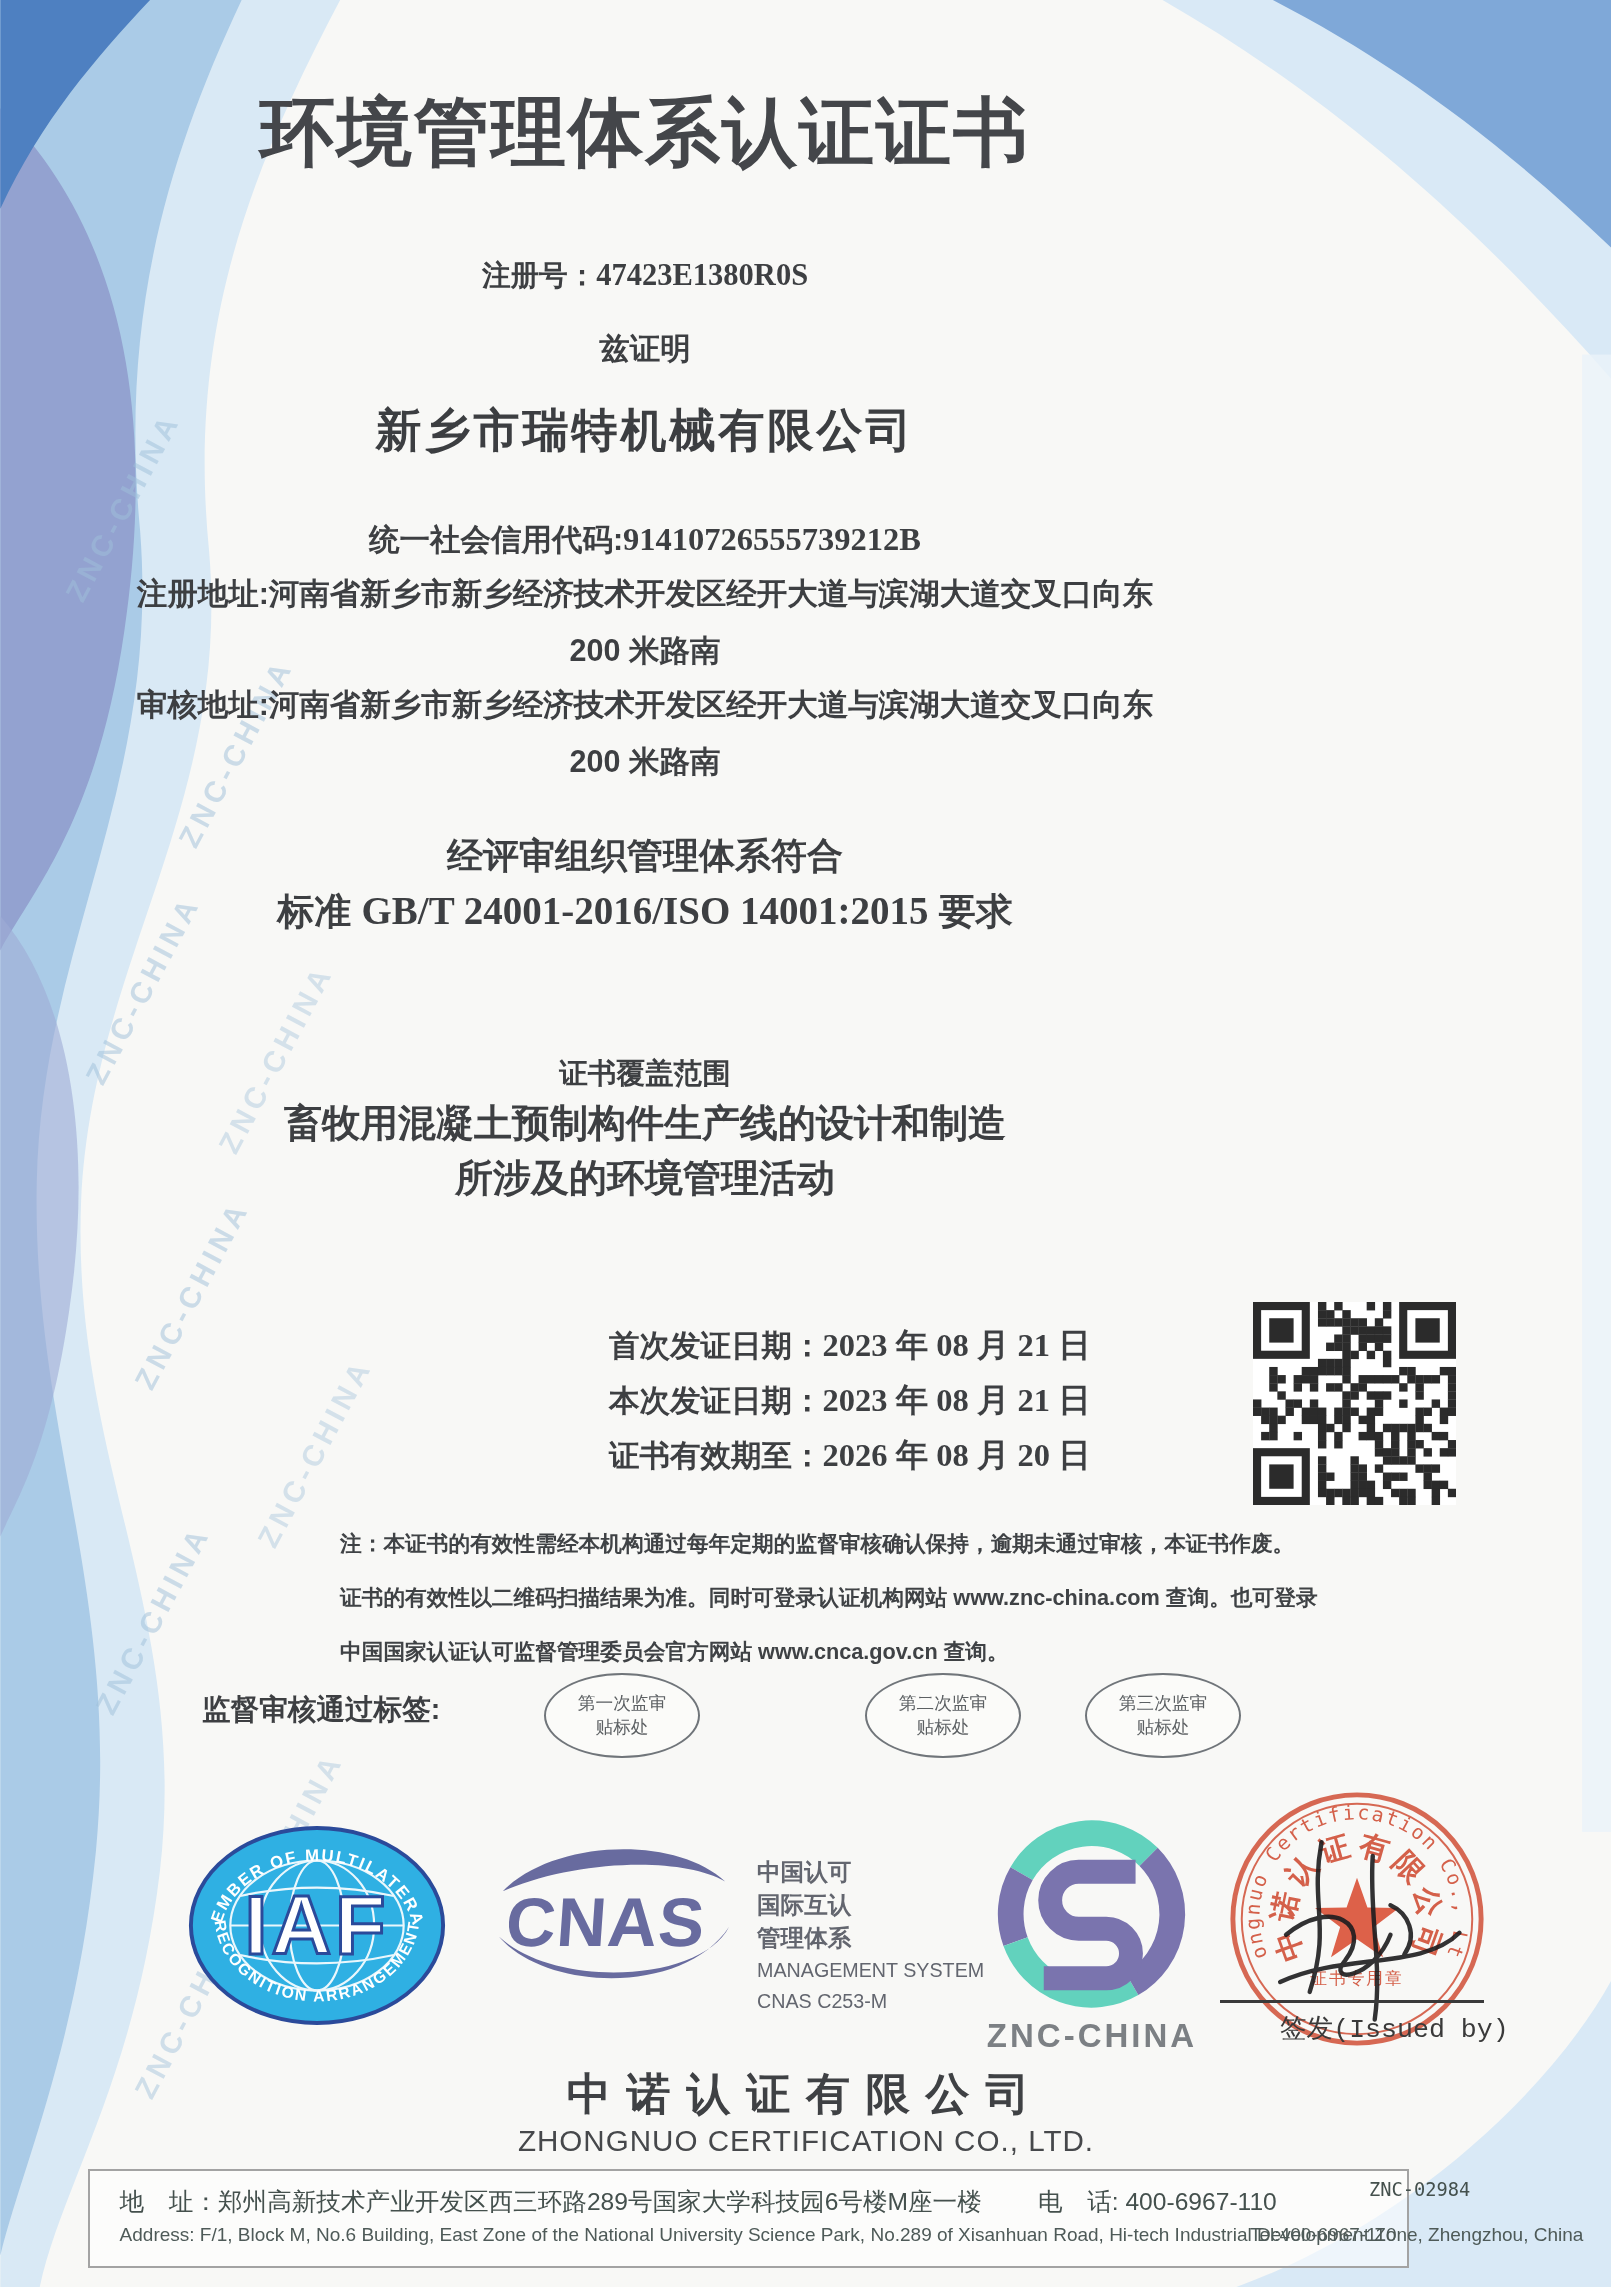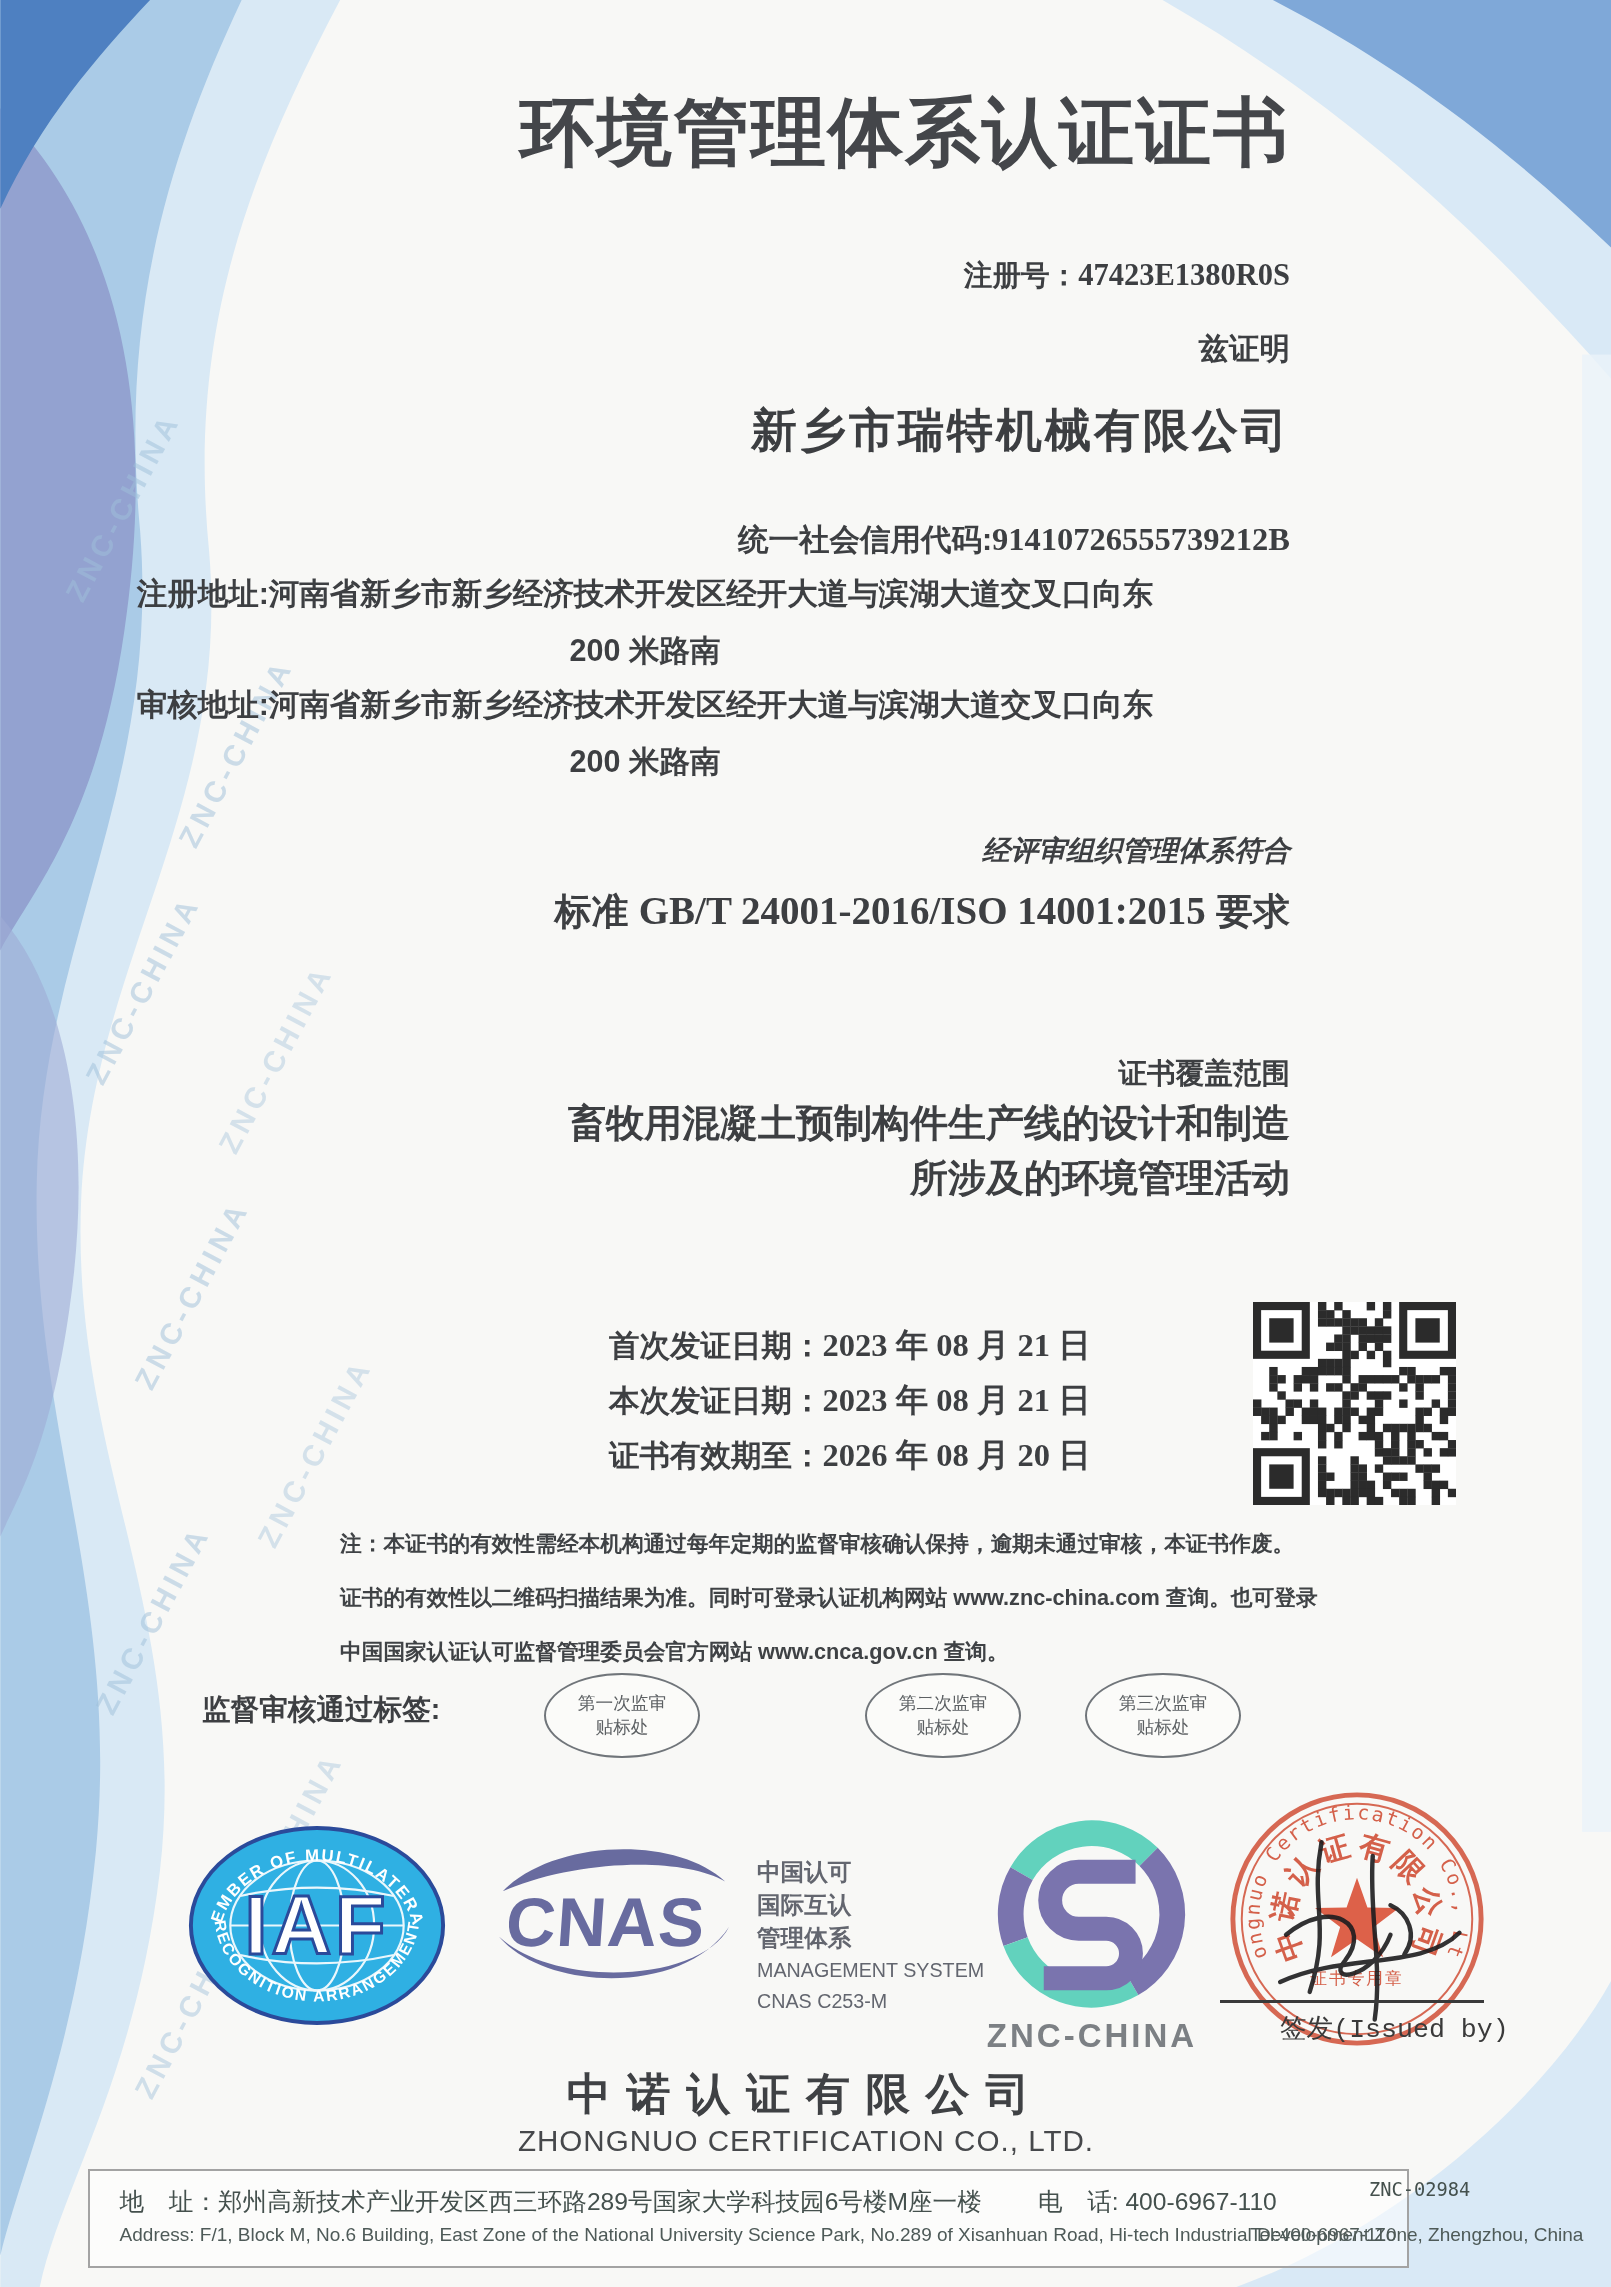--- a/index.html
+++ b/index.html
@@ -2,32 +2,32 @@
 <html><head>
 <meta charset="utf-8">
 <style>
   html,body{margin:0;padding:0;background:#e9e9e9;}
   .page{position:relative;width:1612px;height:2287px;background:#f8f8f6;overflow:hidden;
         font-family:"Liberation Sans",sans-serif;color:#3d3f42;margin:0 auto;}
   .decor{position:absolute;inset:0;z-index:0;}
   .wm{position:absolute;z-index:0;font-size:29.6px;font-weight:bold;letter-spacing:4.9px;
       color:#9fc0da;opacity:.5;transform:rotate(-62deg);transform-origin:left top;white-space:nowrap;}
   .layer{position:absolute;z-index:2;}
-  .ctr{left:0;width:1290px;text-align:right;}
+  .ctr{left:0;width:1290px;text-align:center;}
   .title{top:83px;font-size:75px;font-weight:bold;letter-spacing:2px;color:#44464a;}
   .regline{top:256px;font-size:28.6px;font-weight:bold;}
   .serif{font-family:"Liberation Serif",serif;}
   .regline .serif{font-size:30.5px;}
   .certify{top:329px;font-size:30.5px;font-weight:bold;}
   .company{top:400px;font-size:46px;font-weight:bold;letter-spacing:3px;color:#3c3e41;}
   .credit{top:520px;font-size:30.5px;font-weight:bold;}
   .credit .serif{font-size:32.5px;}
   .addr{left:113px;width:1064px;text-align:center;font-size:30.5px;font-weight:bold;line-height:57px;}
   .addr1{top:565px;} .addr2{top:676px;}
-  .compliance{top:832px;font-size:28px;font-weight:bold;font-style:italic;}
+  .compliance{top:832px;font-size:36px;font-weight:bold;}
   .standard{top:887px;font-size:37px;font-weight:bold;}
   .standard .serif{font-size:39px;}
   .scopetitle{top:1054px;font-size:28.6px;font-weight:bold;}
   .scope1{top:1098px;font-size:38px;font-weight:bold;}
   .scope2{top:1153px;font-size:38px;font-weight:bold;}
   .dates{left:609px;top:1318px;font-size:30.5px;font-weight:bold;}
   .dates .row{height:55px;line-height:55px;white-space:nowrap;}
   .dates .serif{font-size:32.5px;}
   .qr{left:1253px;top:1302px;width:203px;height:203px;}
   .note{left:340px;top:1523px;width:965px;font-size:21.7px;font-weight:600;color:#3f4245;}

